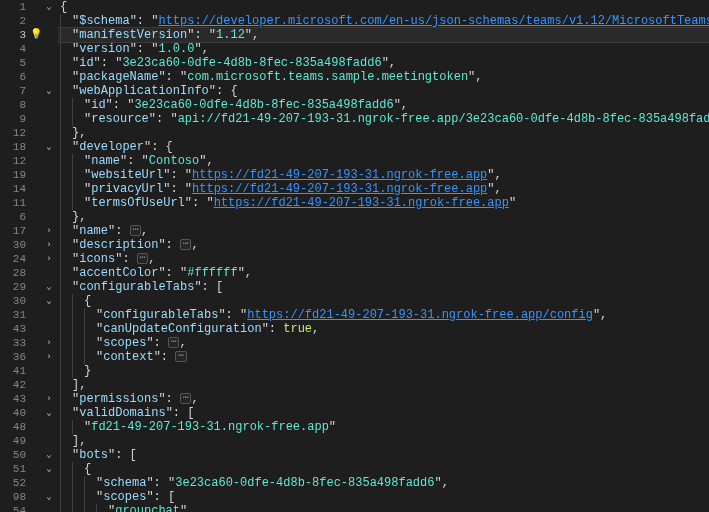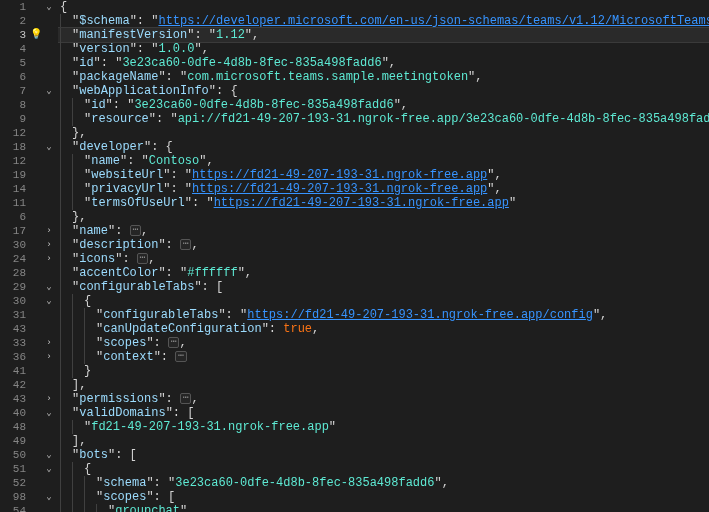--- a/index.html
+++ b/index.html
@@ -75,21 +75,21 @@
     display: inline-block;
     width: 12px;
     border-left: 1px solid #404040;
     height: 14px;
     vertical-align: top;
   }
   
   .k  { color: #9cdcfe; }   
   .p  { color: #d4d4d4; }   
   .s  { color: #5eead4; }   
-  .b  { color: #f97316; }   
+  .b  { color: #bef264; }   
   .lnk{ color: #3794ff; text-decoration: underline; cursor: pointer; }
   .fold-badge {
     display: inline-block;
     border: 1px solid #555;
     color: #888;
     font-size: 9px;
     height: 11px;
     line-height: 9px;
     padding: 0 2px;
     border-radius: 2px;

